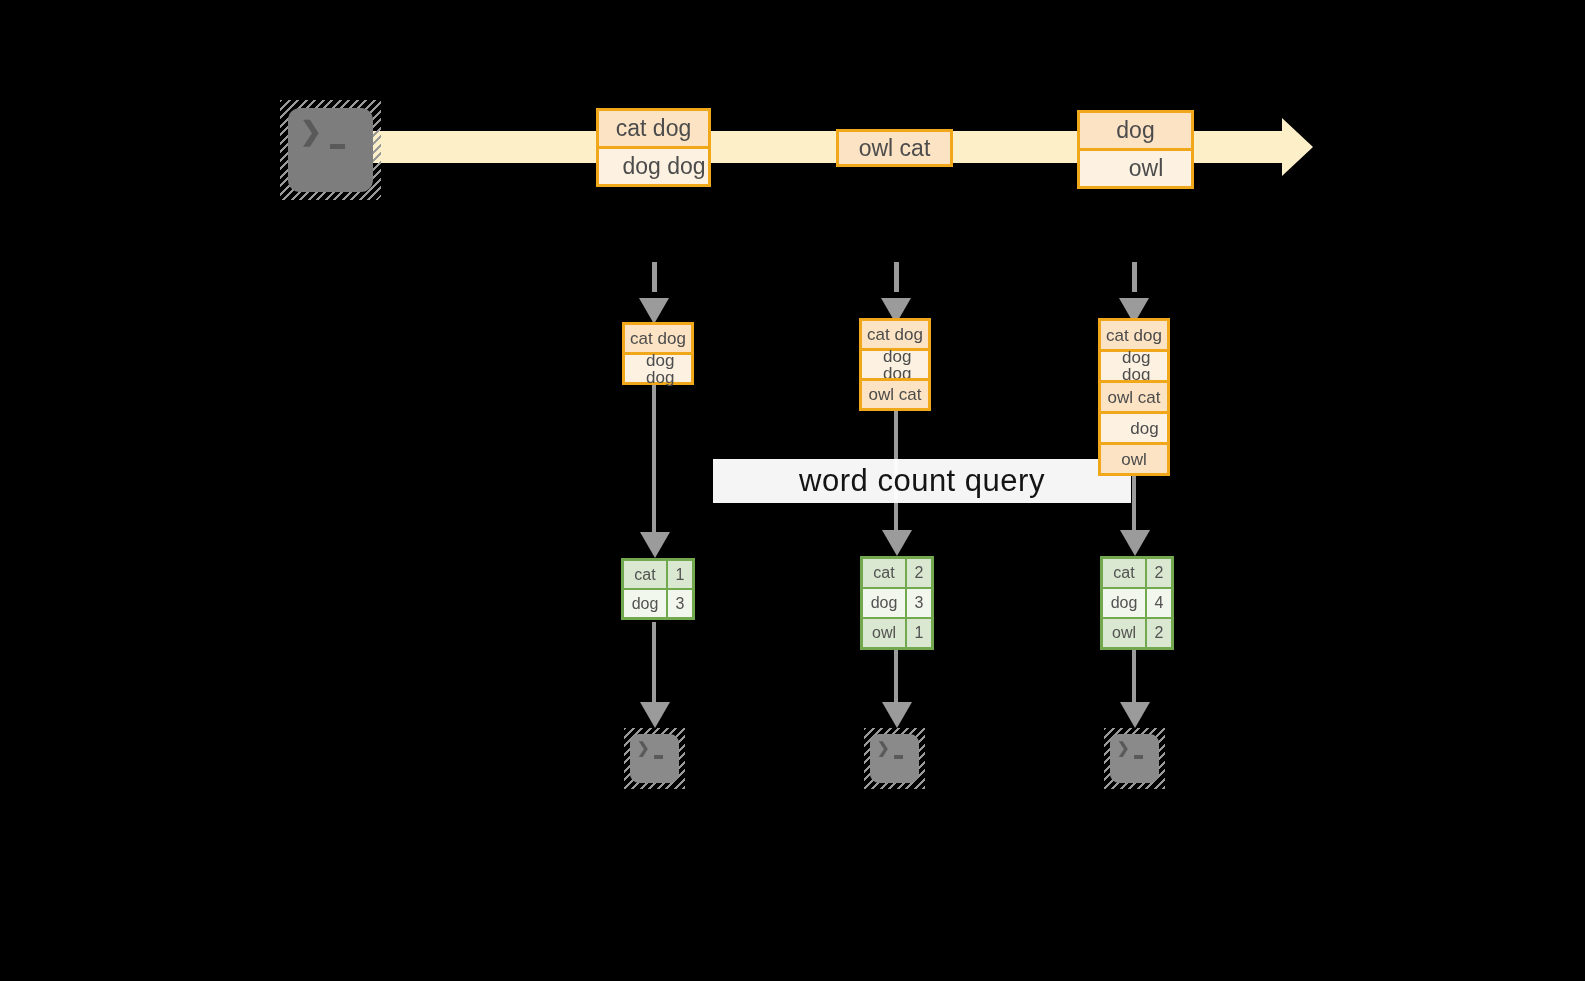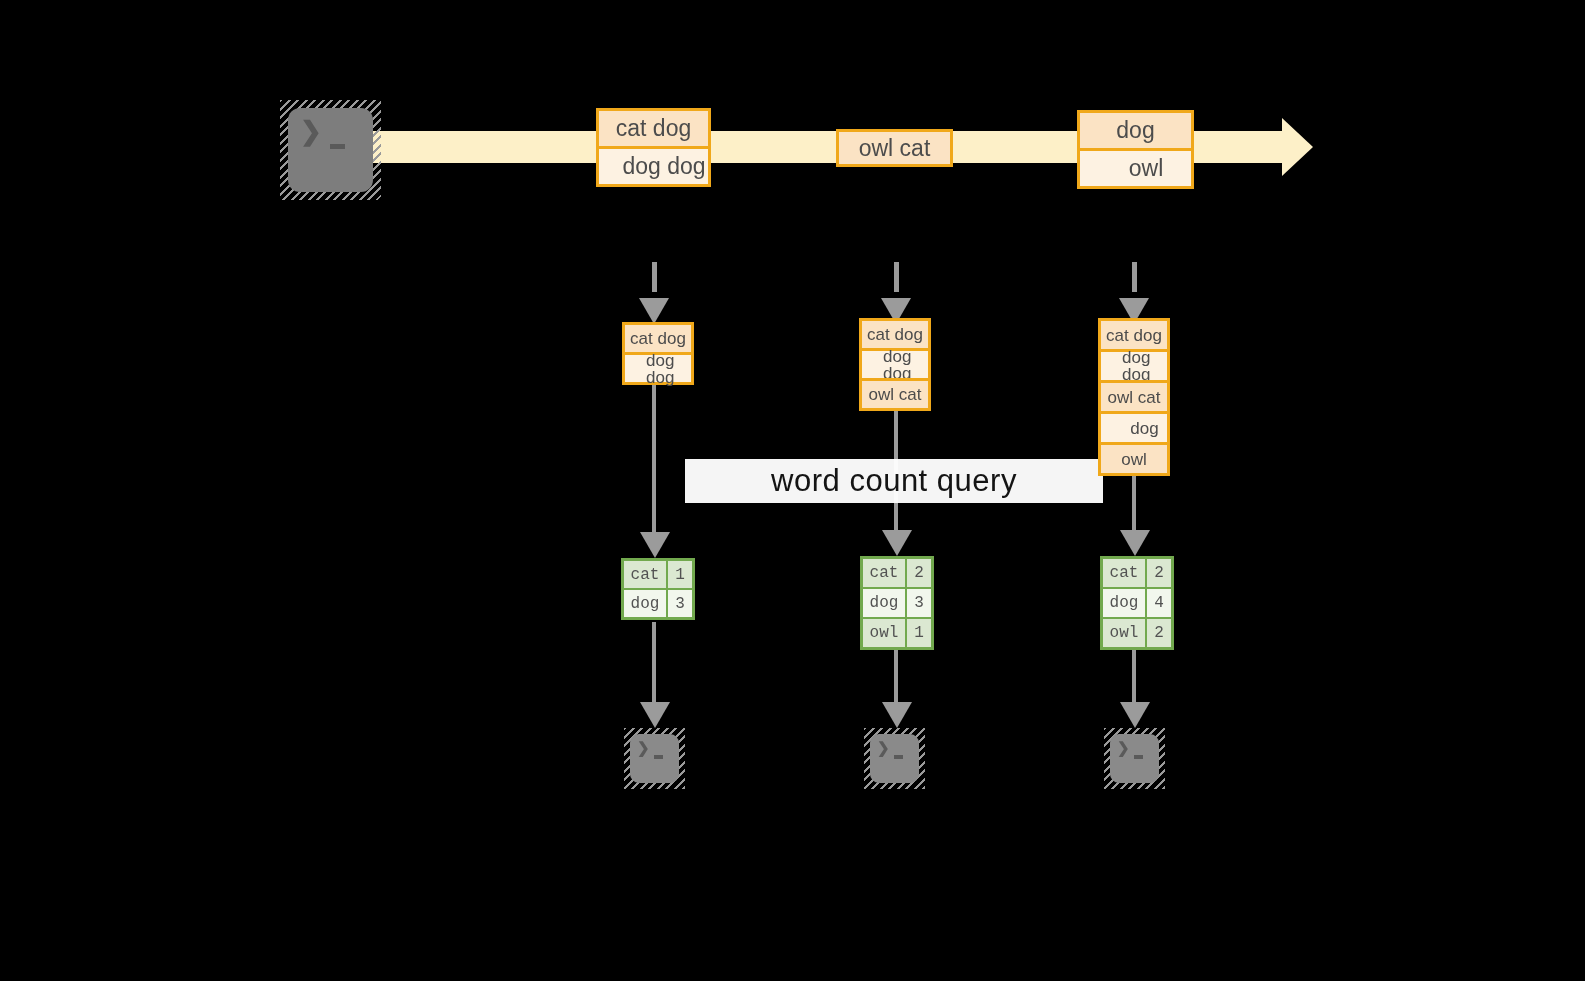--- a/index.html
+++ b/index.html
@@ -41,21 +41,21 @@
   
   .qlabel{
     position:absolute; z-index:2; background:rgba(255,255,255,0.96);
     display:flex; align-items:center; justify-content:center;
     font-size:31px; color:#141414; letter-spacing:0.5px;
   }
   
   .gtable{
     position:absolute; z-index:3; box-sizing:border-box;
     border:3px solid #72a94e; background:#72a94e;
-    display:grid; grid-template-columns:42px 24px; gap:2px;font-family:Liberation Mono, monospace;
+    display:grid; grid-template-columns:42px 24px; gap:2px;
   }
   .gcell{
     display:flex; align-items:center; justify-content:center;
     font-size:16px; color:#525252; line-height:1;
   }
   .grow-dark{background:#dbe8d1;}
   .grow-light{background:#f2f7ed;}
   .gt2 .gcell{height:27px;}
   .gt3 .gcell{height:28px;}
   
@@ -123,21 +123,21 @@
     <div class="ocell dark">owl</div>
   </div>
 
   <div class="vline" style="left:652px; top:385px; height:147px;"></div>
   <div class="ahead" style="left:640px; top:532px;"></div>
   <div class="vline" style="left:894px; top:411px; height:119px;"></div>
   <div class="ahead" style="left:882px; top:530px;"></div>
   <div class="vline" style="left:1132px; top:475px; height:55px;"></div>
   <div class="ahead" style="left:1120px; top:530px;"></div>
 
-  <div class="qlabel" style="left:685px; top:459px; width:418px; height:44px;">word count query</div>
+  <div class="qlabel" style="left:713px; top:459px; width:418px; height:44px;">word count query</div>
 
   <div class="gtable gt2" style="left:621px; top:558px;">
     <div class="gcell grow-dark">cat</div>
     <div class="gcell grow-dark">1</div>
     <div class="gcell grow-light">dog</div>
     <div class="gcell grow-light">3</div>
   </div>
   <div class="gtable gt3" style="left:860px; top:556px;">
     <div class="gcell grow-dark">cat</div>
     <div class="gcell grow-dark">2</div>

